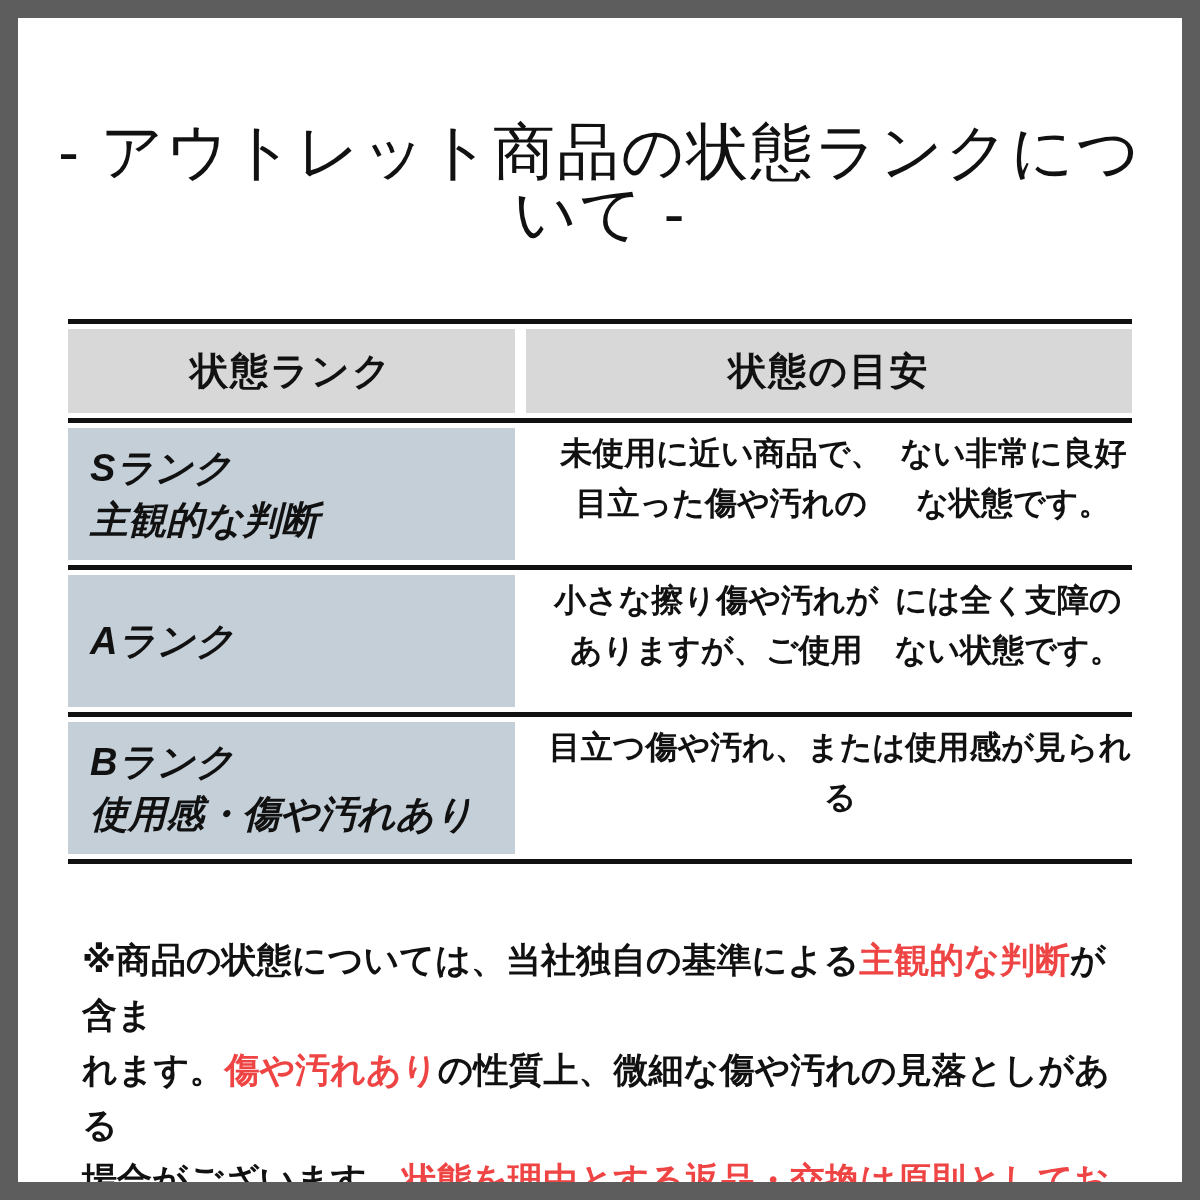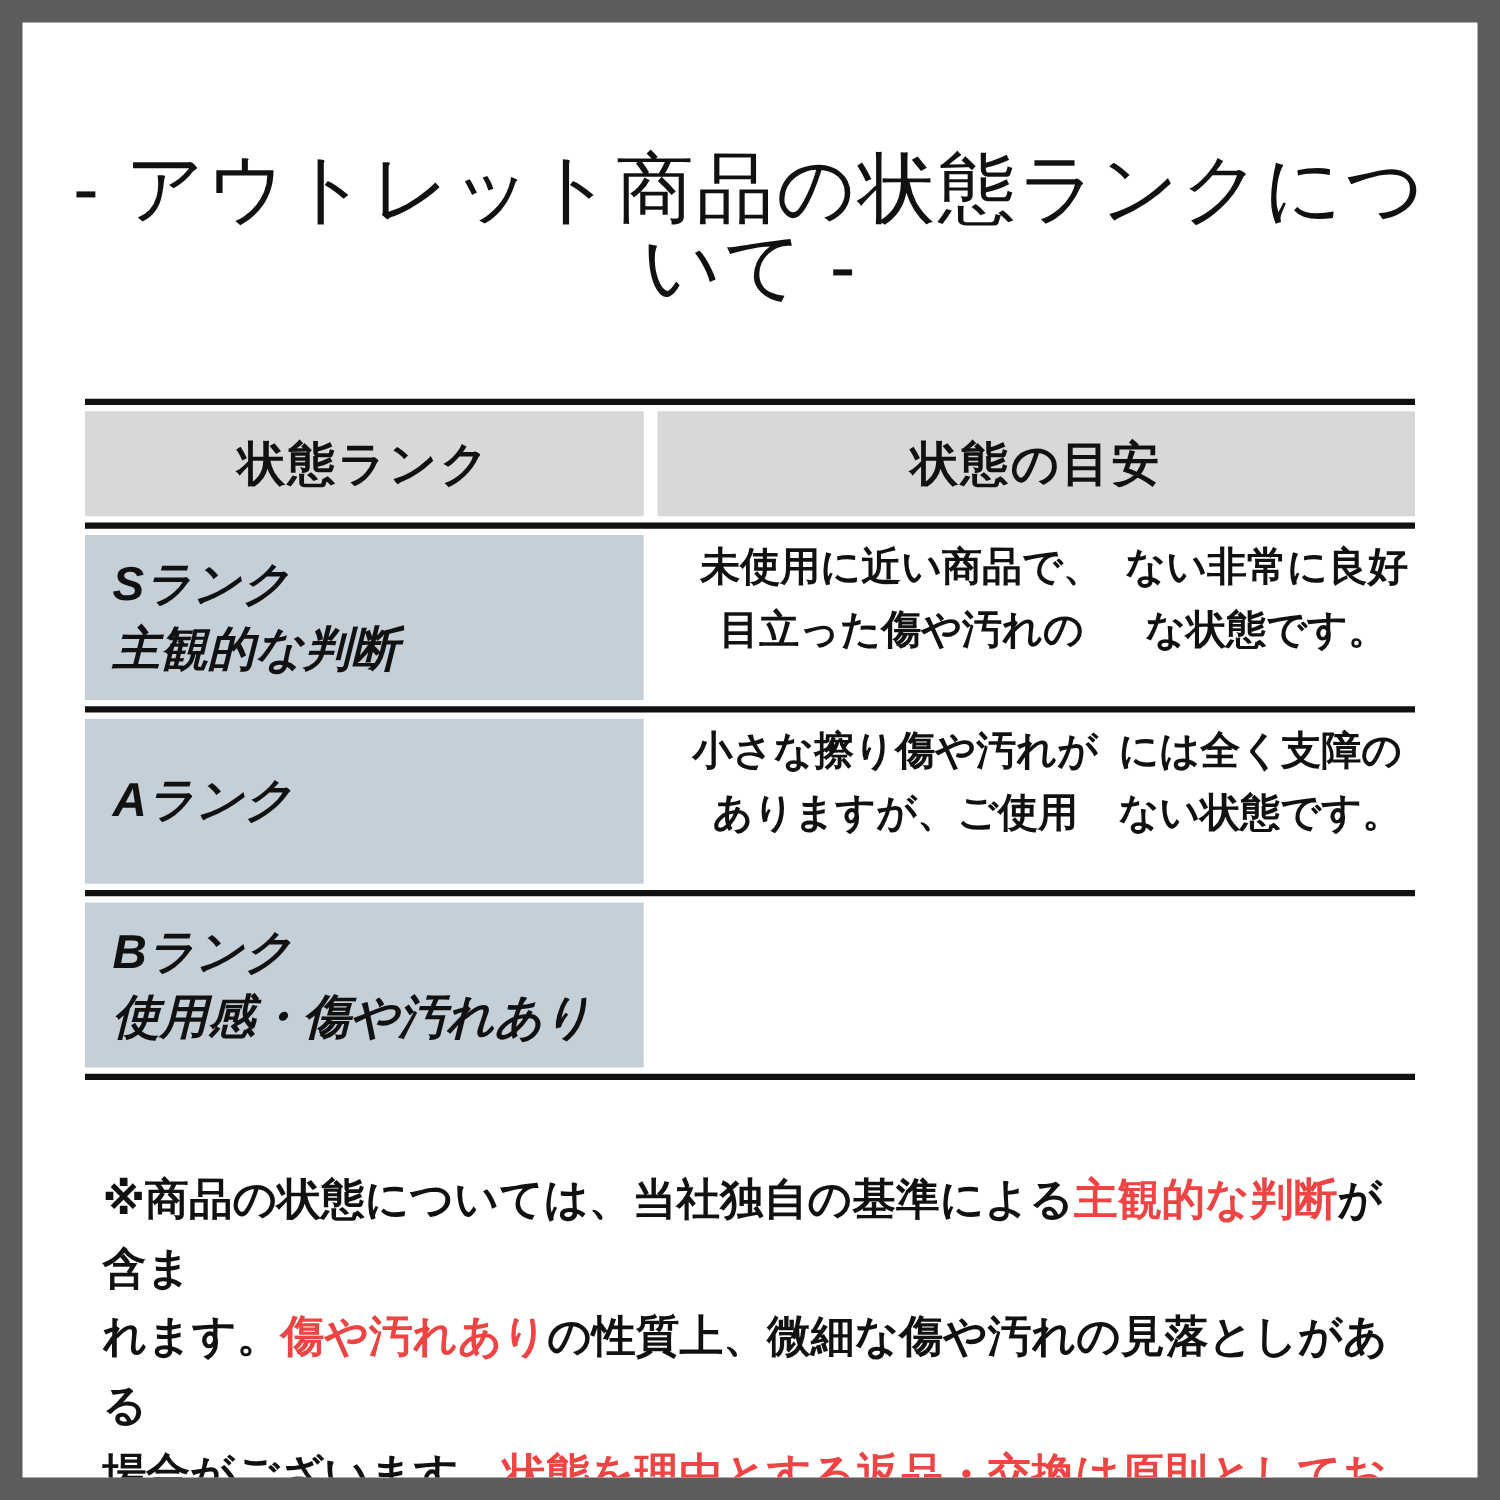--- a/index.html
+++ b/index.html
@@ -106,20 +106,21 @@
     </div>
 
     <div class="hline"></div>
 
     <div class="row">
       <div class="cell-left rank-cell">
         <div>Bランク</div>
         <div>使用感・傷や汚れあり</div>
       </div>
       <div class="cell-right desc-cell">
+        <div>目立つ傷や汚れ、または使用感が見られる</div>
       </div>
     </div>
 
     <div class="hline"></div>
   </div>
 
   <div class="footer">
       <div><span>※商品の状態については、当社独自の基準による</span><span class="red">主観的な判断</span><span>が含ま</span></div>
       <div><span>れます。</span><span class="red">傷や汚れあり</span><span>の性質上、微細な傷や汚れの見落としがある</span></div>
       <div><span>場合がございます。</span><span class="red">状態を理由とする返品・交換は原則としてお受け</span></div>

